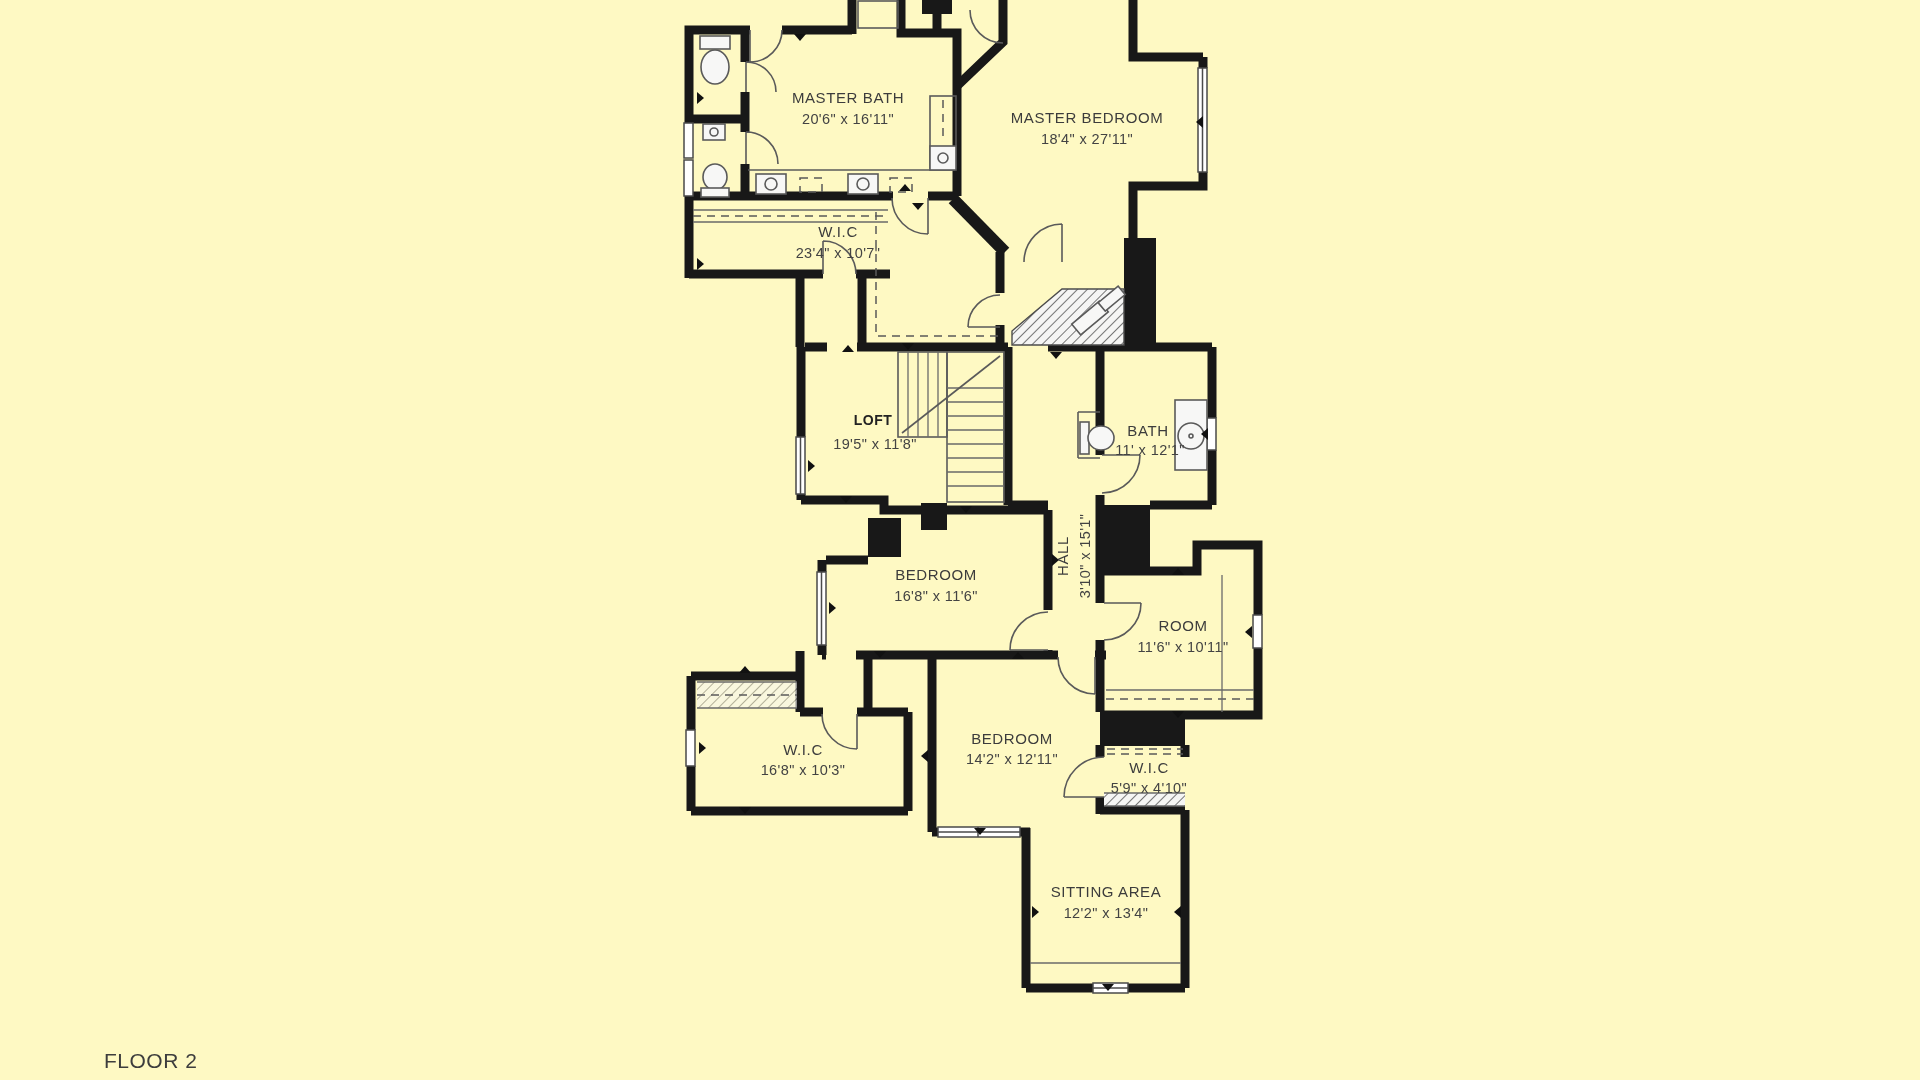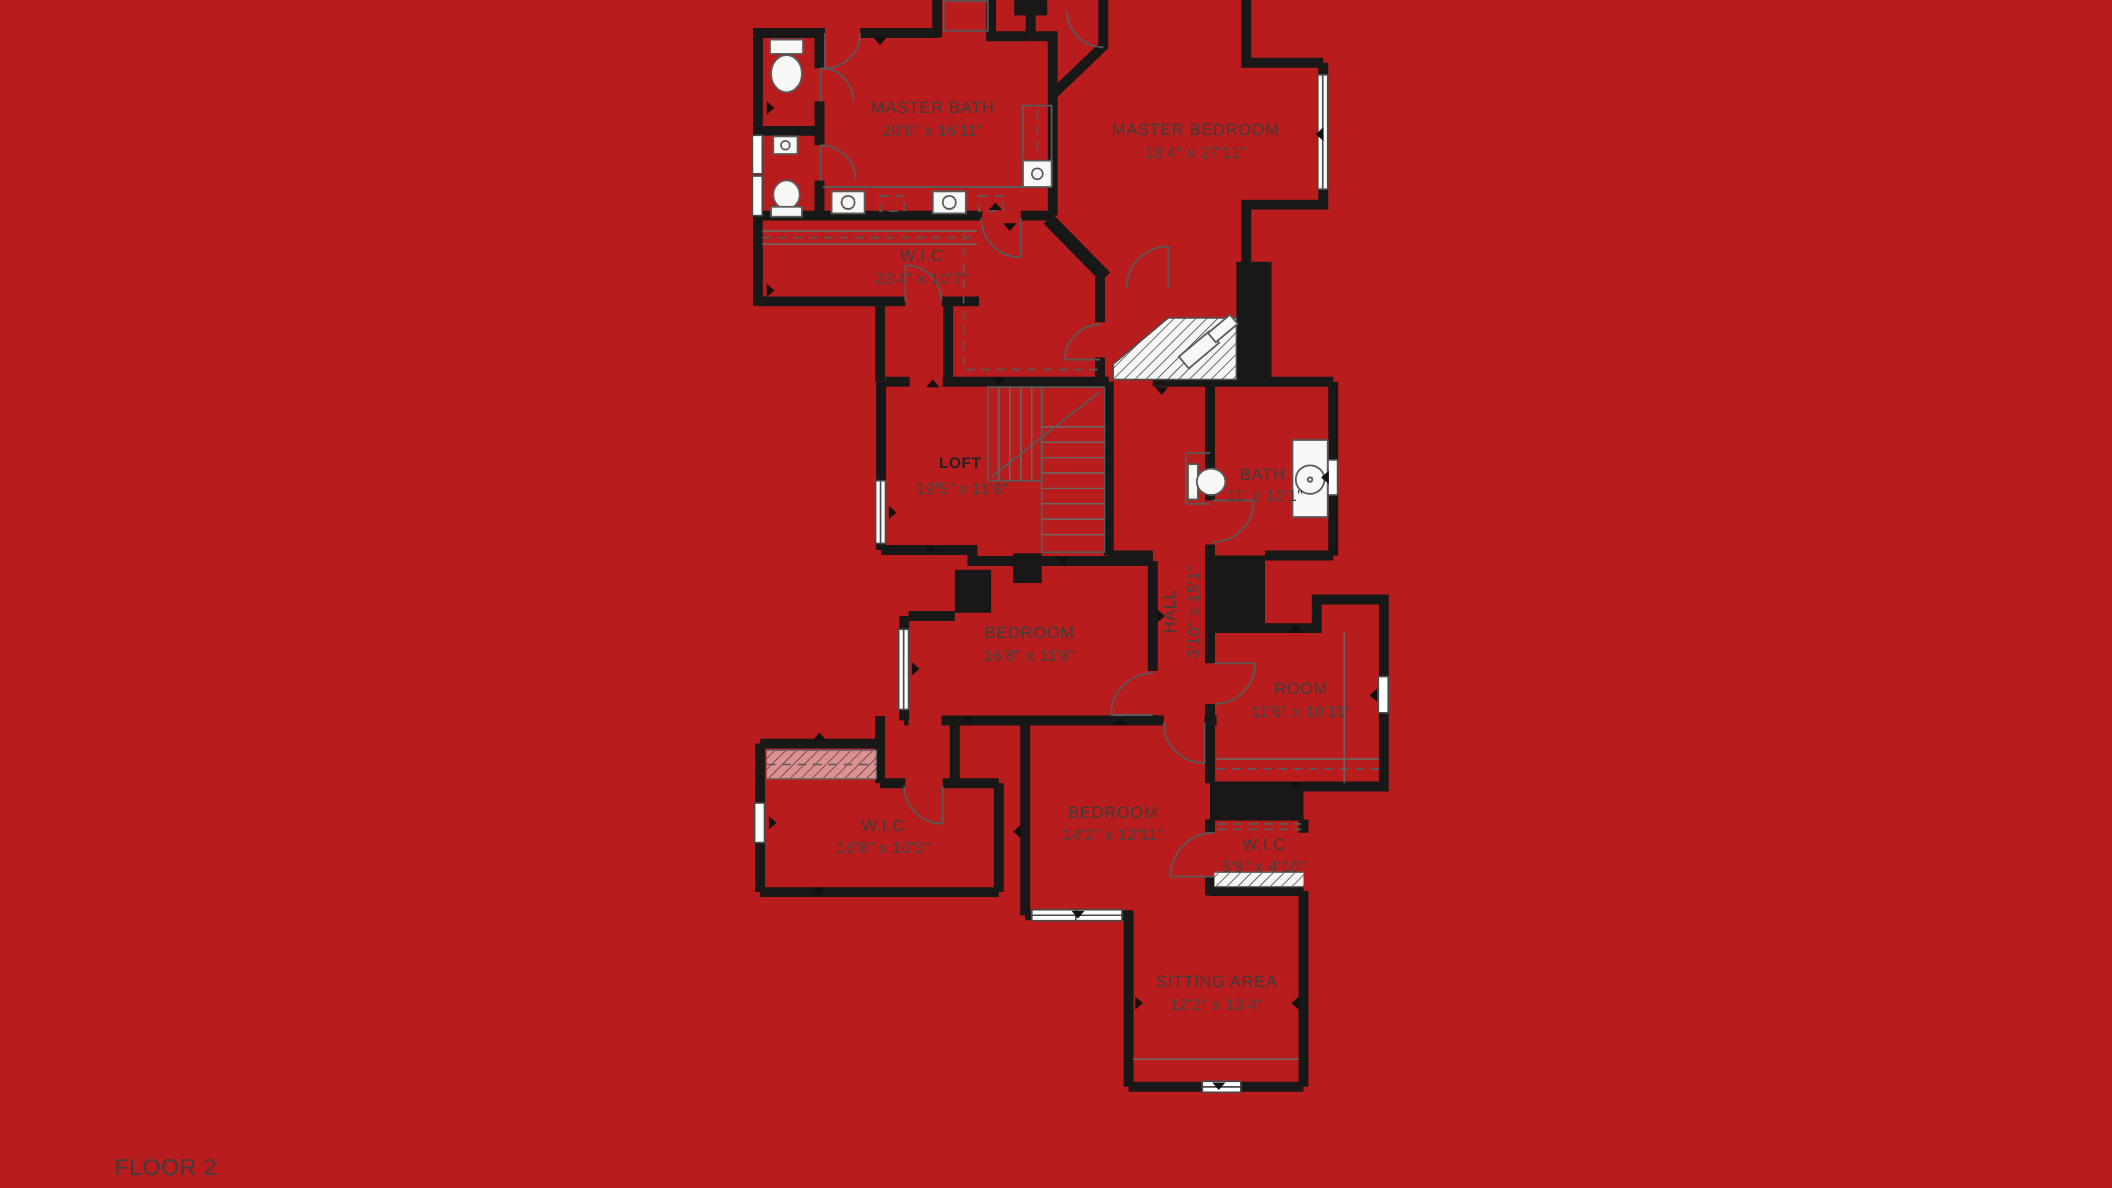--- a/index.html
+++ b/index.html
@@ -1,16 +1,16 @@
 <!DOCTYPE html>
 <html><head>
 <meta charset="utf-8">
 <style>
   html,body{margin:0;padding:0;background:#e9e9e9;}
-  .stage{position:relative;width:1920px;height:1080px;background:#b91c1c;overflow:hidden;
+  .stage{position:relative;width:1920px;height:1080px;background:#fef9c3;overflow:hidden;
          font-family:"Liberation Sans", sans-serif;}
   svg{position:absolute;left:0;top:0;}
   .room-name{font-family:"Liberation Sans",sans-serif;font-size:15px;letter-spacing:.6px;fill:#3c3c3c;}
   .room-dims{font-family:"Liberation Sans",sans-serif;font-size:14.5px;letter-spacing:.4px;fill:#434343;}
   .room-name.bold{font-weight:bold;font-size:14px;letter-spacing:.5px;fill:#222;}
   .floor-label{font-family:"Liberation Sans",sans-serif;font-size:21px;letter-spacing:.5px;fill:#3d3d3d;}
   .wall{stroke:#181818;stroke-width:9;fill:none;stroke-linecap:butt;}
   .wallthick{stroke:#181818;stroke-width:12;fill:none;}
   .thin{stroke:#5a5a5a;stroke-width:1.6;fill:none;}
   .thin2{stroke:#6a6a6a;stroke-width:1.3;fill:none;}

